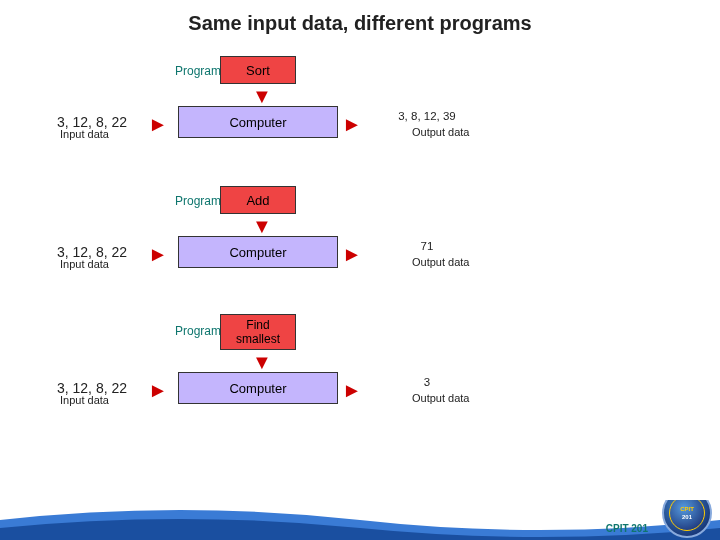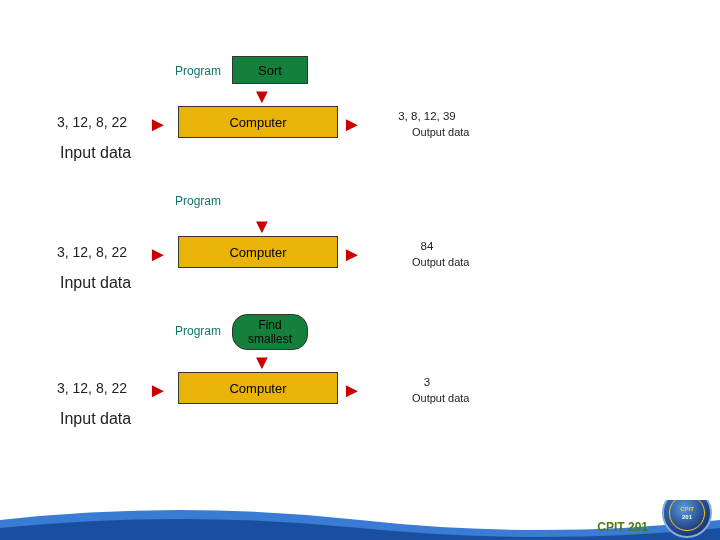--- a/index.html
+++ b/index.html
@@ -39,57 +39,55 @@
     }
 
     
     .abs-prog-label {
       position: absolute;
       font-size: 12px;
       color: #0f766e;
     }
     .abs-yellow-box {
       position: absolute;
-      background: #15803d;
+      background: #ef4444;
       border: 1.5px solid #333;
       font-size: 13px;
       text-align: center;
       display: flex;
       align-items: center;
       justify-content: center;
-      margin-left: 12px;
     }
     .abs-arrow-down {
       position: absolute;
       font-size: 20px;
       color: #cc0000;
       line-height: 1;
     }
     .abs-input-vals {
       position: absolute;
       font-size: 14px;
       color: #222;
       text-align: center;
     }
     .abs-input-lbl {
       position: absolute;
-      font-size: 16px;
+      font-size: 11px;
       color: #222;
-      margin-top: 16px;
     }
     .abs-arrow-right {
       position: absolute;
       font-size: 20px;
       color: #cc0000;
       line-height: 1;
     }
     .abs-computer-box {
       position: absolute;
       border: 1.5px solid #333;
-      background: #eab308;
+      background: #c4b5fd;
       font-size: 13px;
       text-align: right;
       display: flex;
       align-items: center;
       justify-content: center;
     }
     .abs-output-vals {
       position: absolute;
       font-size: 11.5px;
       color: #222;
@@ -100,20 +98,21 @@
       font-size: 11px;
       color: #222;
       margin-left: 32px;
     }
   </style>
 </head>
 <body>
 
 <div class="slide-container">
 
+  <div class="title">Same input data, different programs</div>
 
   <div style="position:absolute; top:46px; left:0; width:720px; height:460px;">
 
     <span class="abs-prog-label" style="left:175px; top:18px;">Program</span>
 
     <div class="abs-yellow-box" style="left:220px; top:10px; width:76px; height:28px;">Sort</div>
 
     <span class="abs-arrow-down" style="left:252px; top:40px;">▼</span>
 
     <span class="abs-input-vals" style="left:52px; top:68px; width:80px;">3, 12, 8, 22</span>
@@ -125,40 +124,41 @@
     <div class="abs-computer-box" style="left:178px; top:60px; width:160px; height:32px;">Computer</div>
 
     <span class="abs-arrow-right" style="left:342px; top:68px;">►</span>
 
     <span class="abs-output-vals" style="left:372px; top:64px; width:110px;">3, 8, 12, 39</span>
 
     <span class="abs-output-lbl" style="left:380px; top:80px;">Output data</span>
 
     <span class="abs-prog-label" style="left:175px; top:148px;">Program</span>
 
+    <div class="abs-yellow-box" style="left:220px; top:140px; width:76px; height:28px;">Add</div>
 
     <span class="abs-arrow-down" style="left:252px; top:170px;">▼</span>
 
     <span class="abs-input-vals" style="left:52px; top:198px; width:80px;">3, 12, 8, 22</span>
 
     <span class="abs-input-lbl" style="left:60px; top:212px;">Input data</span>
 
     <span class="abs-arrow-right" style="left:148px; top:198px;">►</span>
 
     <div class="abs-computer-box" style="left:178px; top:190px; width:160px; height:32px;">Computer</div>
 
     <span class="abs-arrow-right" style="left:342px; top:198px;">►</span>
 
-    <span class="abs-output-vals" style="left:372px; top:194px; width:110px;">84</span>
+    <span class="abs-output-vals" style="left:372px; top:194px; width:110px;">71</span>
 
     <span class="abs-output-lbl" style="left:380px; top:210px;">Output data</span>
 
     <span class="abs-prog-label" style="left:175px; top:278px;">Program</span>
 
-    <div class="abs-yellow-box" style="left:220px; top:268px; width:76px; height:36px; white-space:pre-line; font-size:12px;border-radius:15px;">Find
+    <div class="abs-yellow-box" style="left:220px; top:268px; width:76px; height:36px; white-space:pre-line; font-size:12px;">Find
 smallest</div>
 
     <span class="abs-arrow-down" style="left:252px; top:306px;">▼</span>
 
     <span class="abs-input-vals" style="left:52px; top:334px; width:80px;">3, 12, 8, 22</span>
 
     <span class="abs-input-lbl" style="left:60px; top:348px;">Input data</span>
 
     <span class="abs-arrow-right" style="left:148px; top:334px;">►</span>
 
@@ -170,21 +170,21 @@
 
     <span class="abs-output-lbl" style="left:380px; top:346px;">Output data</span>
   </div>
 
   <div class="wave-footer">
     <svg width="720" height="40" viewBox="0 0 720 40" preserveAspectRatio="none">
       <path d="M0,20 Q180,0 360,20 Q540,40 720,20 L720,40 L0,40 Z" fill="#3a7bd5"></path>
       <path d="M0,28 Q180,10 360,28 Q540,46 720,28 L720,40 L0,40 Z" fill="#1a4fa0"></path>
     </svg>
     
-    <span style="position:absolute; bottom:6px; right:72px; color:#4d7c0f; font-size:12px; font-weight:bold;">CPIT 201</span>
+    <span style="position:absolute; bottom:6px; right:72px; color:#0f766e; font-size:10px; font-weight:bold;">CPIT 201</span>
     
     <div style="position:absolute; right:8px; bottom:2px; width:50px; height:50px; border-radius:50%; border:2px solid #88aadd; background:radial-gradient(circle at 40% 35%, #4488cc, #0a1e5e); display:flex; flex-direction:column; align-items:center; justify-content:center; overflow:hidden;">
 
       <div style="width:36px; height:36px; border-radius:50%; border:1.5px solid #ffcc00; background:radial-gradient(circle at 40% 35%, #5599dd, #112266); display:flex; align-items:center; justify-content:center; flex-direction:column;">
         <span style="color:#ffcc00; font-size:6px; font-weight:bold; line-height:1.2;">CPIT</span>
         <span style="color:#fff; font-size:6px; font-weight:bold;">201</span>
       </div>
     </div>
   </div>
 </div>

